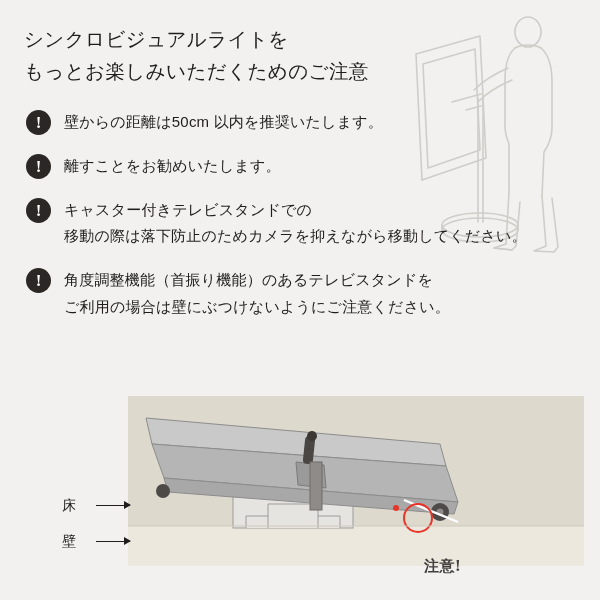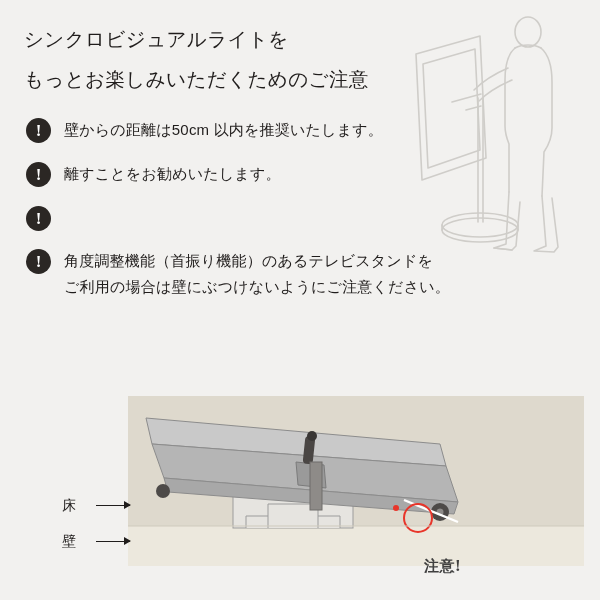--- a/index.html
+++ b/index.html
@@ -32,21 +32,21 @@
     margin-top: 6px;
   }
   .heading-line {
     font-size: 19.5px;
     line-height: 1.62;
     letter-spacing: 0.4px;
     color: #201d1c;
     white-space: nowrap;
   }
   .heading-line.second {
-    margin-top: 8px;
+    margin-top: 0;
   }
 
   
   .person-illustration {
     position: absolute;
     right: 8px;
     top: 6px;
     width: 210px;
     height: 270px;
     z-index: 1;
@@ -210,20 +210,22 @@
     <div class="note">
       <div class="bang">!</div>
       <div class="note-text">
         <span class="line2">離すことをお勧めいたします。</span>
       </div>
     </div>
 
     <div class="note">
       <div class="bang">!</div>
       <div class="note-text">
+        <span>キャスター付きテレビスタンドでの</span>
+        <span class="line2">移動の際は落下防止のためカメラを抑えながら移動してください。</span>
       </div>
     </div>
 
     <div class="note">
       <div class="bang">!</div>
       <div class="note-text">
         <span>角度調整機能（首振り機能）のあるテレビスタンドを</span>
         <span class="line2">ご利用の場合は壁にぶつけないようにご注意ください。</span>
       </div>
     </div>

